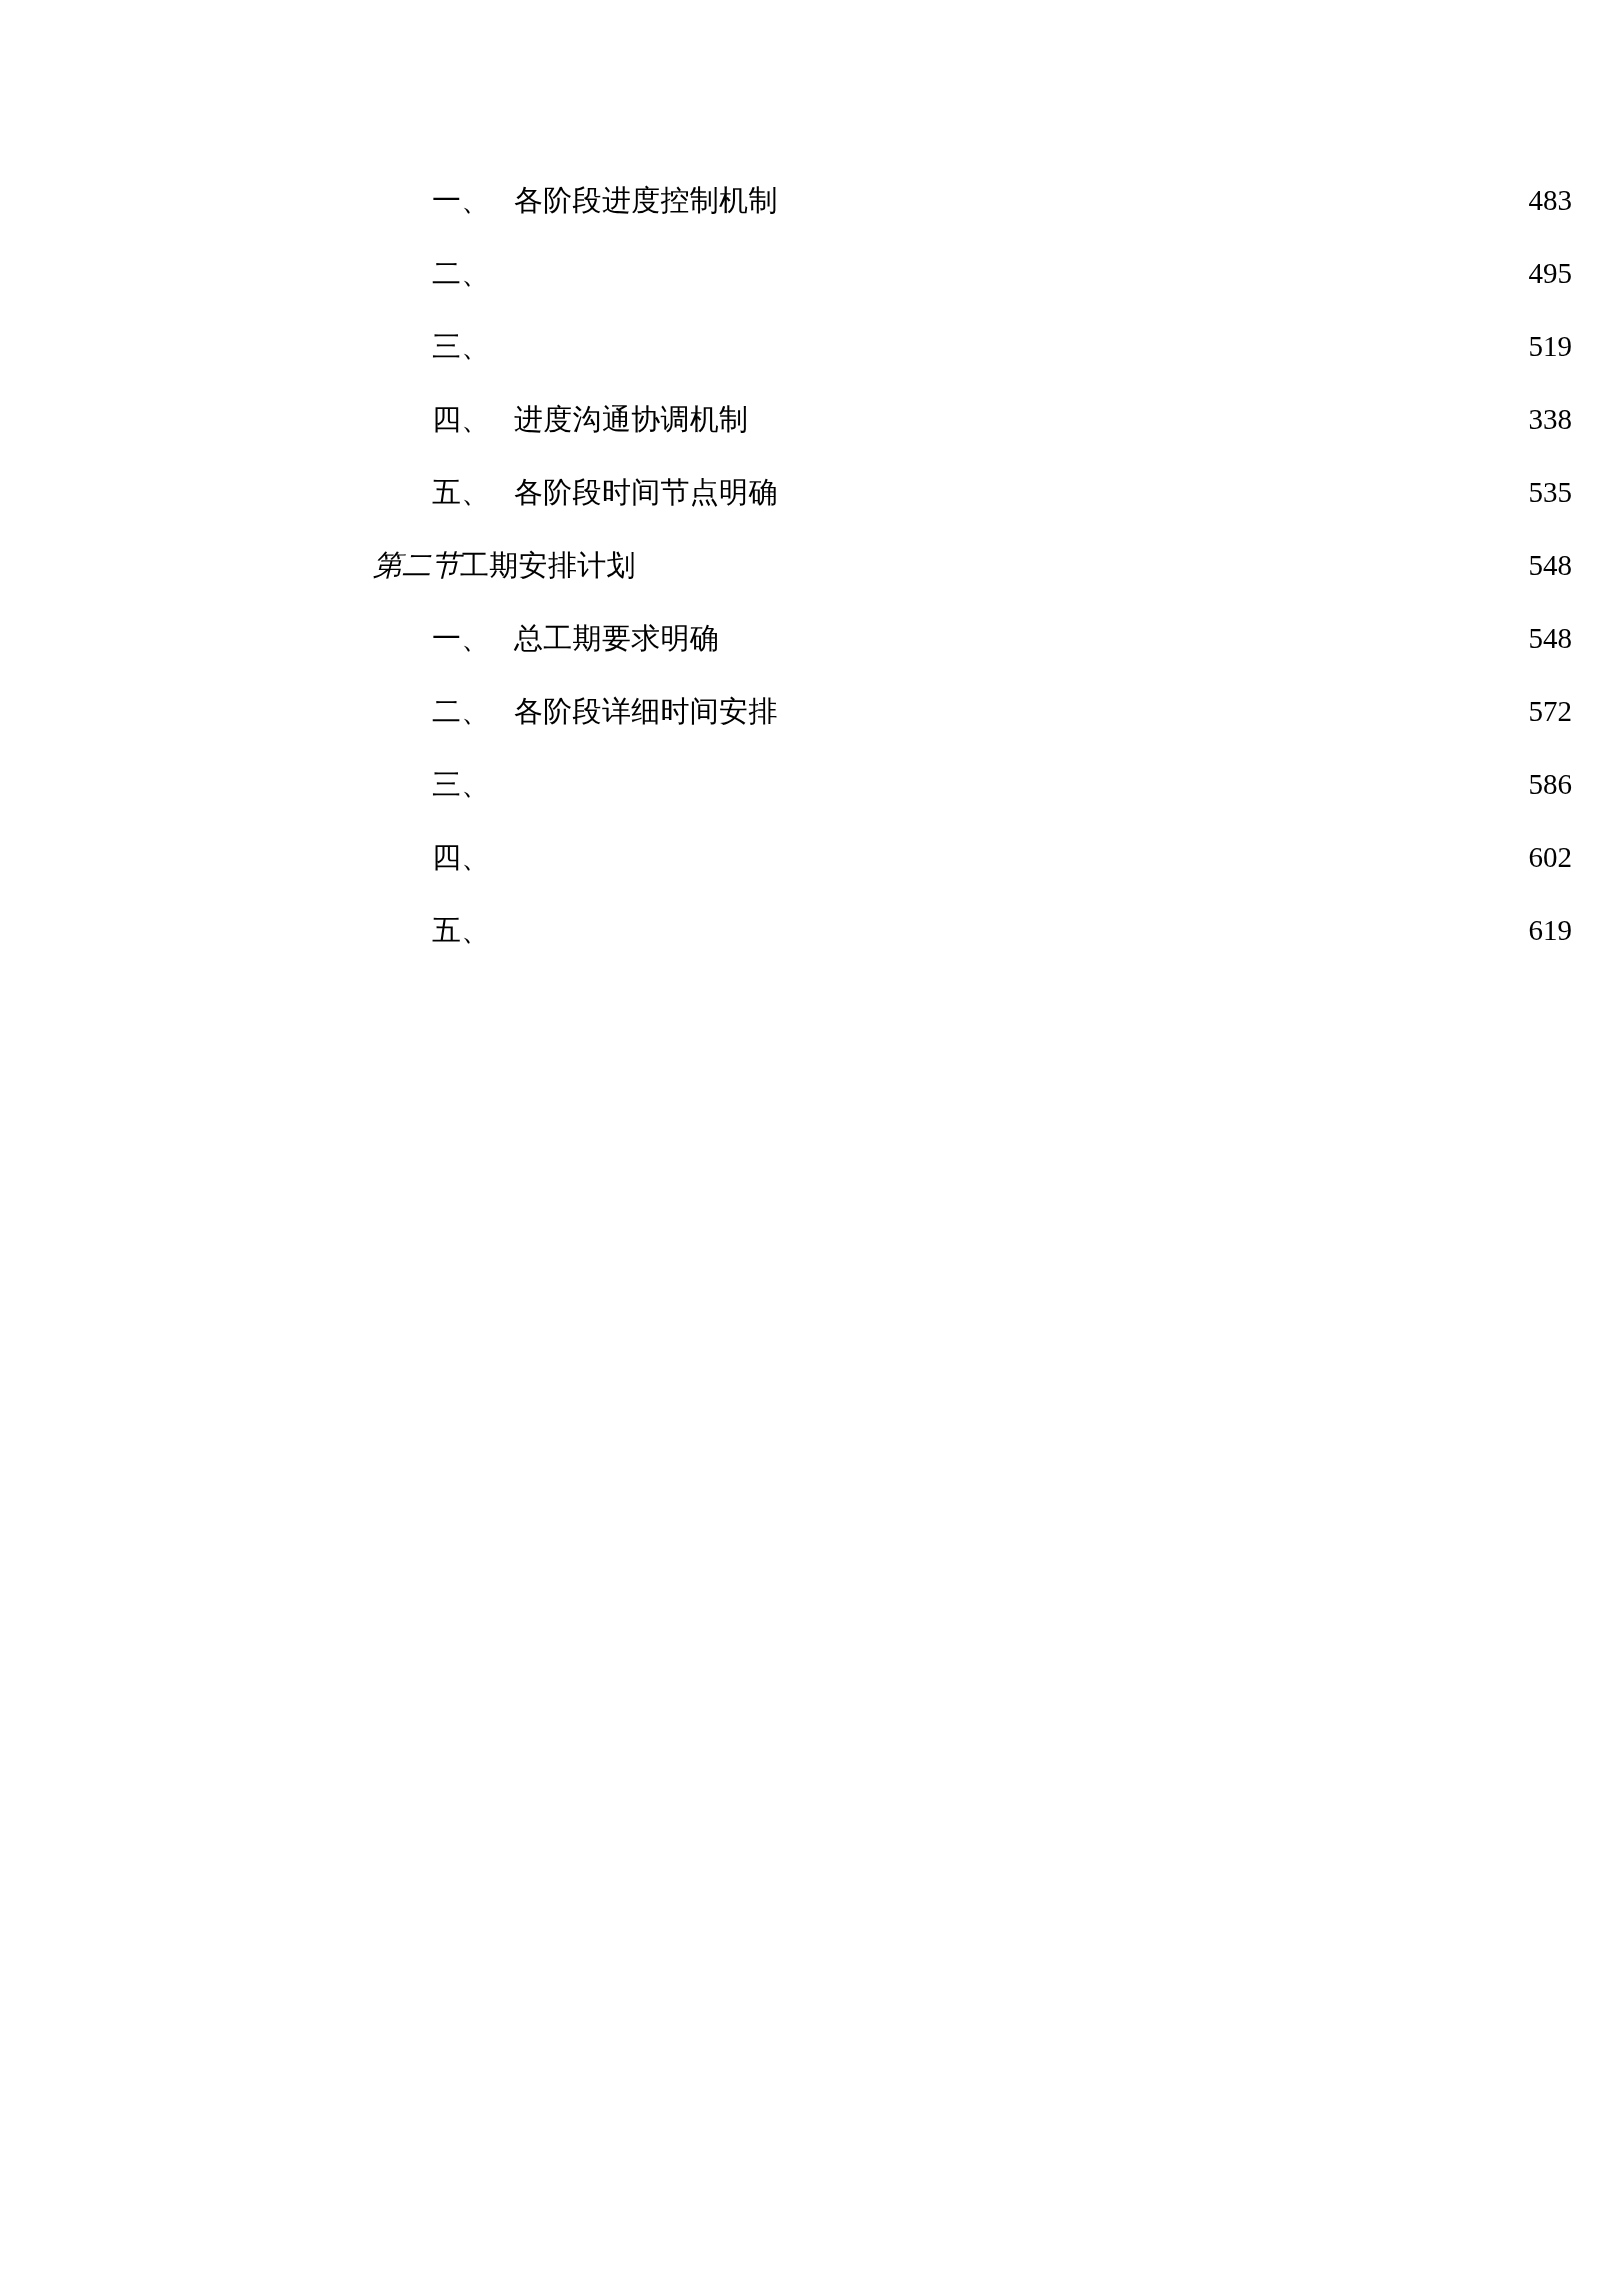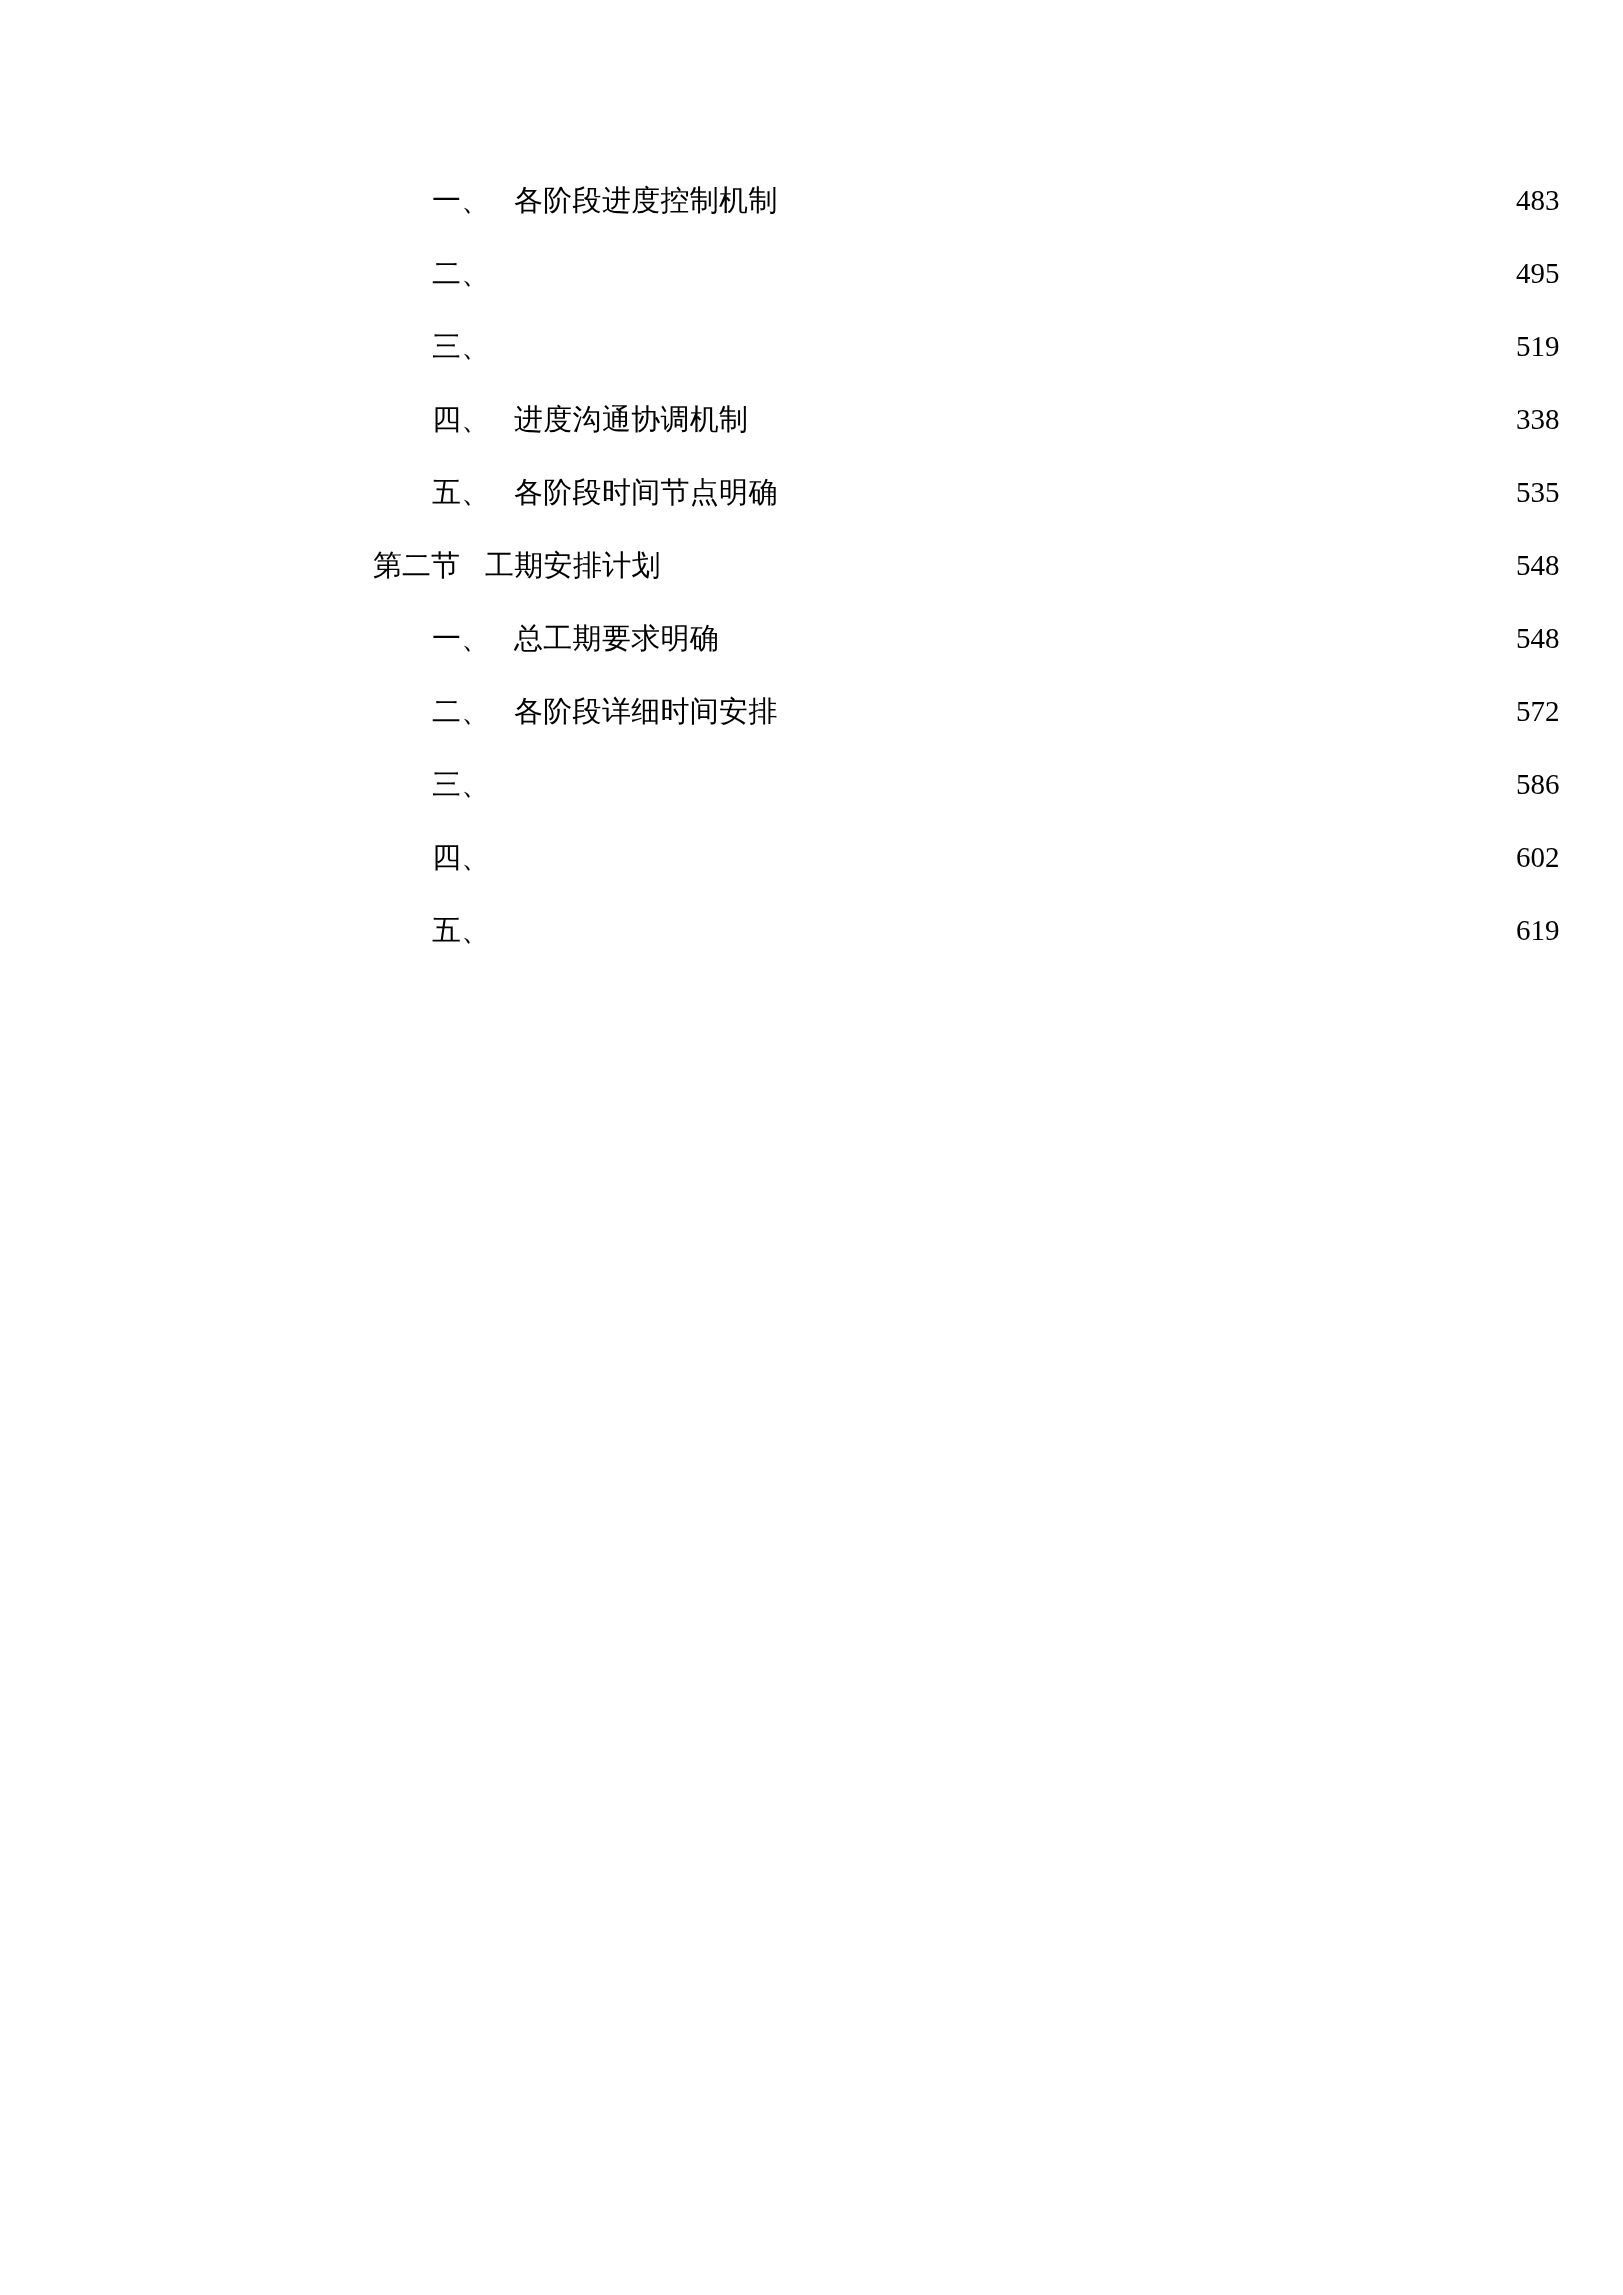--- a/index.html
+++ b/index.html
@@ -47,21 +47,22 @@
   }
   .num {
     display: inline-block;
     flex: 0 0 auto;
   }
   .level2 .num {
     width: 82px;
   }
   .level1 .prefix {
     flex: 0 0 auto;
-    margin-right: 25px;
+    margin-right: 0;
+    font-style: italic;
   }
   .label {
     flex: 0 0 auto;
     letter-spacing: 0.3px;
   }
   .leader {
     flex: 1 1 auto;
     overflow: hidden;
     margin: 0 3.9px 0 5.2px;
     position: relative;
@@ -73,22 +74,22 @@
     left: 0;
     bottom: 3.9px;
     font-size: 29px;
     letter-spacing: 1.3px;
     white-space: nowrap;
     color: #000;
   }
   .page-no {
     flex: 0 0 auto;
     width: 77px;
-    text-align: left;
-    padding-right: 30px;
+    text-align: right;
+    padding-right: 51px;
     font-family: "Liberation Serif", "DejaVu Serif", serif;
   }
 </style>
 </head>
 <body>
 
 <div class="page">
   <div class="toc">
 
     <div class="toc-row level2">

